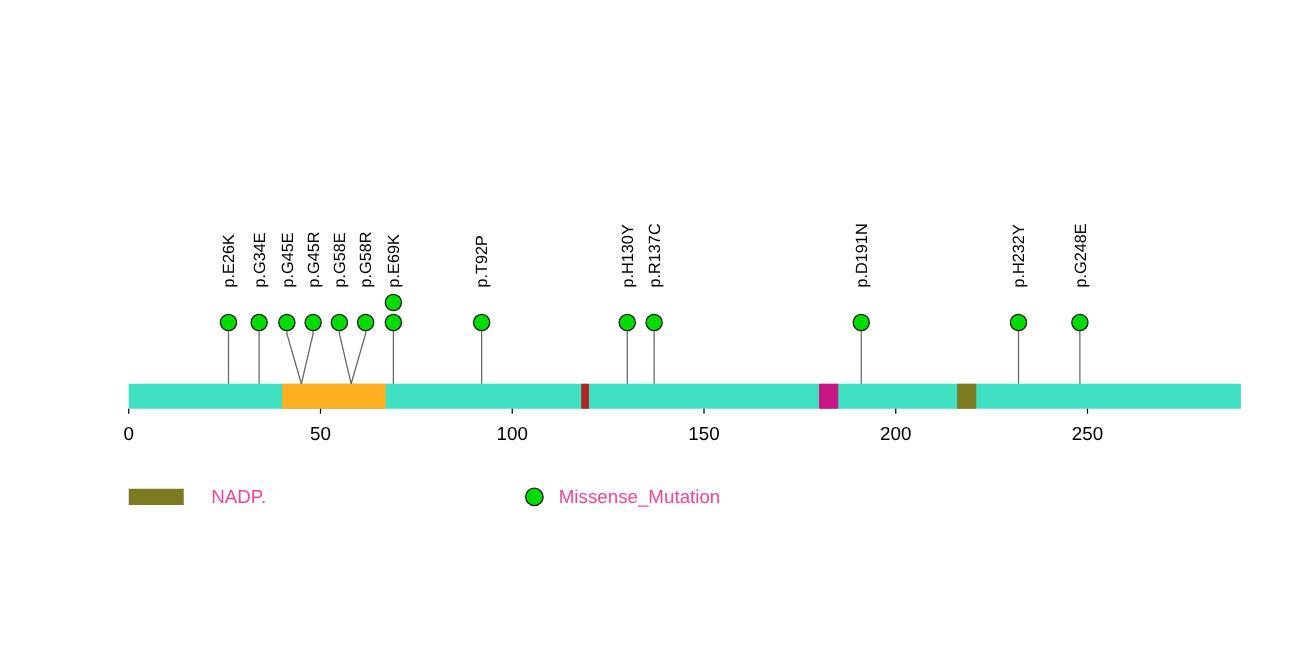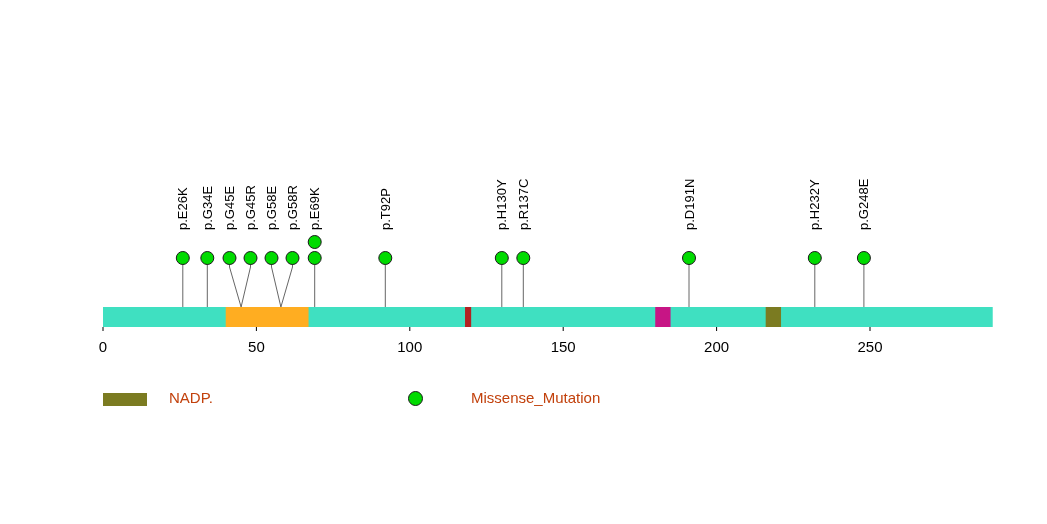--- a/index.html
+++ b/index.html
@@ -1,21 +1,21 @@
 <!DOCTYPE html>
 <html><head>
 <meta charset="utf-8">
 <style>
   html,body{margin:0;padding:0;background:#ffffff;}
   #canvas{position:relative;width:1047px;height:524px;background:#ffffff;overflow:hidden;
           font-family:"Liberation Sans","DejaVu Sans",sans-serif;}
   #plot-svg{position:absolute;left:0;top:0;}
   .axis-label{font-size:15px;fill:#000000;}
   .mut-label{font-size:13px;fill:#000000;}
-  #legend .legend-item{position:absolute;display:flex;align-items:flex-end;font-size:15px;color:#c2410c;}
+  #legend .legend-item{position:absolute;display:flex;align-items:center;font-size:15px;color:#ec4899;}
   .swatch-rect{display:inline-block;width:44px;height:13px;margin-right:22px;}
   .swatch-circle{display:inline-block;width:13px;height:13px;border-radius:50%;border:1px solid #1a1a1a;margin-right:12px;}
 </style>
 </head>
 <body>
 
 <div id="canvas">
   <svg id="plot-svg" width="1047" height="524" viewBox="0 0 1047 524">
       <rect x="103" y="307" width="889.72" height="20" fill="#3FE0C1"></rect>
       <rect x="225.72" y="307" width="82.83600000000004" height="20" fill="#FFAD21"></rect>
@@ -74,18 +74,18 @@
       <polyline points="863.9,258 863.9,267 863.9,307" fill="none" stroke="#666666" stroke-width="1"></polyline>
       <circle cx="863.9" cy="258" r="6.5" fill="#00DB00" stroke="#1A1A1A" stroke-width="1"></circle>
       <text transform="translate(868.4,230) rotate(-90)" class="mut-label">p.G248E</text>
     </svg>
 
   <div id="legend">
     <div class="legend-item" style="left:103px;top:389px;">
       <span class="swatch-rect" style="background: rgb(123, 123, 33);"></span>
       <span class="legend-label">NADP.</span>
     </div>
-    <div class="legend-item" style="left:408px;top:389px;gap:36px;">
+    <div class="legend-item" style="left:420px;top:389px;">
       <span class="swatch-circle" style="background: rgb(0, 219, 0);"></span>
       <span class="legend-label">Missense_Mutation</span>
     </div>
   </div>
 </div>
 
 </body></html>

